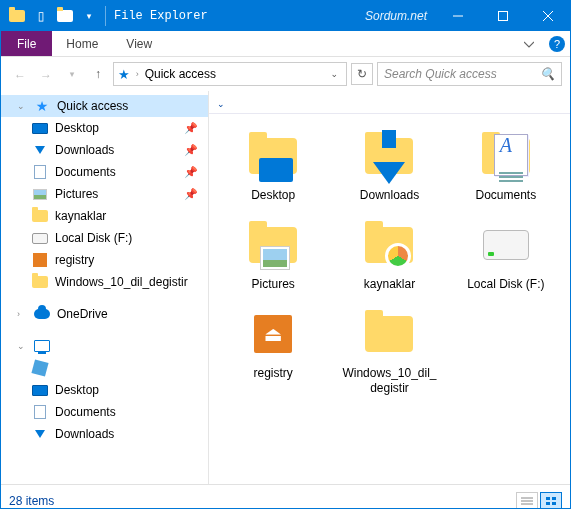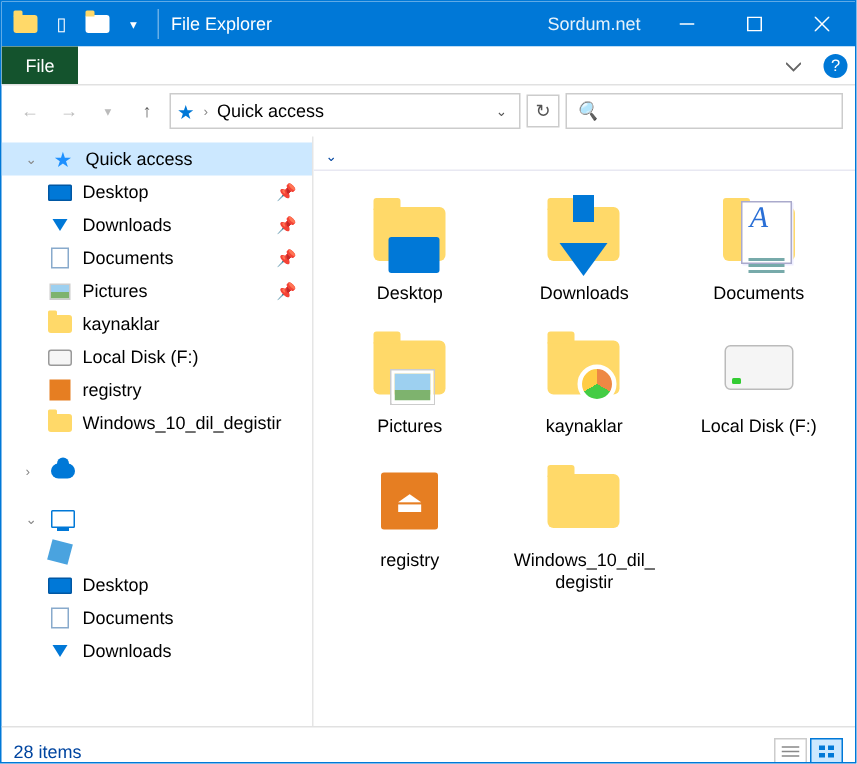--- a/index.html
+++ b/index.html
@@ -2,28 +2,28 @@
 <html><head>
 <meta charset="utf-8">
 <style>
   * { box-sizing: border-box; }
   body { margin: 0; font-family: "Segoe UI", Arial, sans-serif; font-size: 12px; color: #000; background: #fff; width: 571px; height: 509px; overflow: hidden; border: 1px solid #0078d7; }
   
   
   .titlebar { height: 30px; background: #0078d7; display: flex; align-items: center; color: #fff; }
   .titlebar .qat { display: flex; gap: 4px; padding: 0 6px; align-items: center; }
   .titlebar .qat-icon { width: 20px; height: 20px; display: flex; align-items: center; justify-content: center; }
-  .titlebar .title { flex: 0 0 auto; margin-left: 8px; font-size: 12px; }
-  .titlebar .watermark { flex: 1; text-align: right; padding-right: 8px; font-size: 12px; opacity: 0.9; }
+  .titlebar .title { flex: 0 0 auto; margin-left: 8px; font-size: 12px; font-family: Liberation Mono, monospace; }
+  .titlebar .watermark { flex: 1; text-align: right; padding-right: 8px; font-size: 12px; opacity: 0.9; font-style: italic; }
   .titlebar .winbtns { display: flex; }
   .titlebar .winbtn { width: 45px; height: 30px; display: flex; align-items: center; justify-content: center; }
   
   
   .ribbon { height: 26px; background: #fff; display: flex; align-items: stretch; border-bottom: 1px solid #e1e1e1; }
-  .ribbon .filetab { background: #14532d; color: #fff; padding: 0 16px; display: flex; align-items: center; font-size: 12px; }
+  .ribbon .filetab { background: #701a75; color: #fff; padding: 0 16px; display: flex; align-items: center; font-size: 12px; }
   .ribbon .tab { padding: 0 14px; display: flex; align-items: center; color: #444; }
   .ribbon .spacer { flex: 1; }
   .ribbon .expand { width: 30px; display: flex; align-items: center; justify-content: center; color: #666; }
   .ribbon .help { width: 26px; display: flex; align-items: center; justify-content: center; }
   .help-circle { width: 16px; height: 16px; border-radius: 50%; background: #0078d7; color: #fff; font-size: 11px; display: flex; align-items: center; justify-content: center; }
   
   
   .navbar { height: 34px; display: flex; align-items: center; gap: 4px; padding: 4px 8px; }
   .navbtn { width: 22px; height: 22px; display: flex; align-items: center; justify-content: center; color: #bbb; }
   .navbtn.active { color: #555; }
@@ -127,20 +127,22 @@
         <svg width="10" height="10">
           <line x1="0" y1="0" x2="10" y2="10" stroke="#fff" stroke-width="1"></line>
           <line x1="10" y1="0" x2="0" y2="10" stroke="#fff" stroke-width="1"></line>
         </svg>
       </div>
   </div>
 </div>
 
 <div class="ribbon">
   <div class="filetab">File</div>
+  <div class="tab">Home</div>
+  <div class="tab">View</div>
   <div class="spacer"></div>
   <div class="expand">
       <svg width="10" height="10">
         <polyline points="0,3 5,8 10,3" fill="none" stroke="#666" stroke-width="1.2"></polyline>
       </svg>
     </div>
   <div class="help">
       <div class="help-circle">?</div>
     </div>
 </div>
@@ -152,20 +154,21 @@
   <div class="navbtn active">↑</div>
   <div class="addrbox">
     <span class="star">★</span>
     <span class="sep">›</span>
     <span class="crumb">Quick access</span>
     <span class="grow"></span>
     <span class="drop">⌄</span>
   </div>
   <div class="refresh">↻</div>
   <div class="searchbox">
+    <span class="grow">Search Quick access</span>
     <span class="sicon">🔍</span>
   </div>
 </div>
 
 <div class="main">
   <div class="sidebar">
 
     <div class="tree-item selected">
       <span class="caret">⌄</span>
       <span class="ticon star-icon">★</span>
@@ -223,20 +226,21 @@
         </span>
       <span class="label">Windows_10_dil_degistir</span>
     </div>
 
     <div class="tree-group-gap"></div>
     <div class="tree-item">
       <span class="caret">›</span>
       <span class="ticon">
           <div class="cloud-shape"></div>
         </span>
+      <span class="label">OneDrive</span>
     </div>
 
     <div class="tree-group-gap"></div>
     <div class="tree-item">
       <span class="caret">⌄</span>
       <span class="ticon">
           <div class="pc-shape"></div>
         </span>
     </div>
     <div class="tree-item child">

